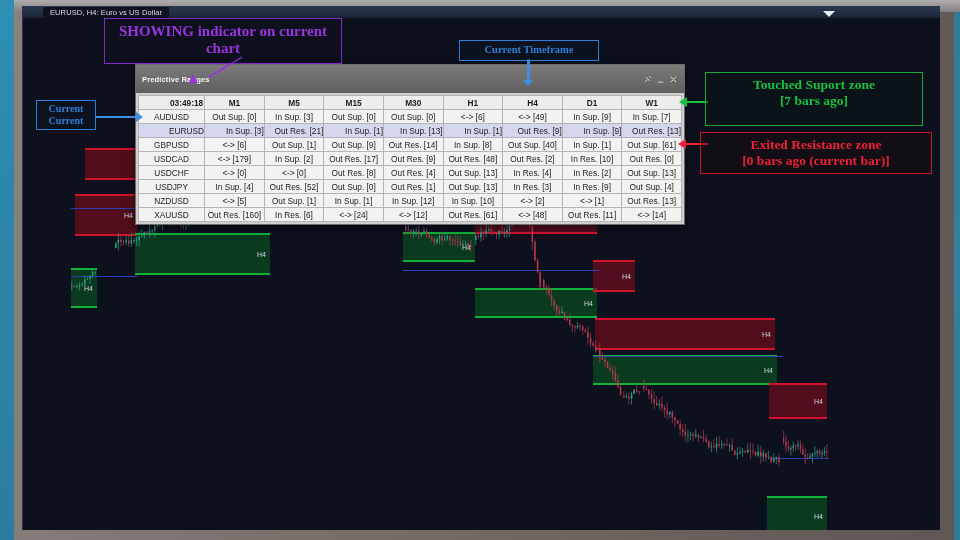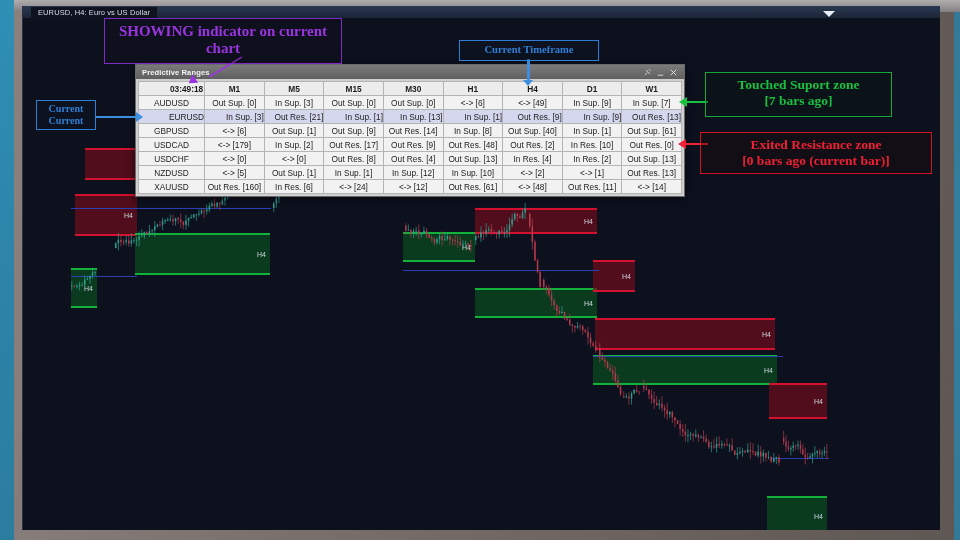--- a/index.html
+++ b/index.html
@@ -35,21 +35,21 @@
     left: 22px; top: 6px; width: 918px; height: 524px;
     background: #0f1320;
     overflow: hidden;
     border-left: 1px solid #2a3345;
   }
   #chart-titlebar {
     position: absolute; left: 0; top: 0; width: 100%; height: 12px;
     background: linear-gradient(180deg,#2a3a52 0%,#1b2436 100%);
   }
   #chart-tab {
-    position: absolute; left: 8px; top: 1px;
+    position: absolute; left: 20px; top: 1px;
     height: 11px; padding: 0 7px;
     background: #0f1320;
     color: #d8dde6;
     font-size: 7.5px; line-height: 11px;
     white-space: nowrap;
     letter-spacing: .1px;
   }
   #top-chevron {
     position: absolute; left: 800px; top: 5px;
     width: 0; height: 0;
@@ -103,21 +103,21 @@
     position: absolute;
     left: 135px; top: 64px;
     width: 550px;
     background: #cfcfcf;
     border: 1px solid #6a6a6a;
     box-shadow: 0 2px 9px rgba(0,0,0,.55);
     font-size: 8.4px;
     z-index: 40;
   }
   #panel-titlebar {
-    height: 14px;
+    height: 28px;
     background: linear-gradient(180deg,#7b7b7b 0%,#6d6d6d 50%,#5f5f5f 100%);
     display: flex; align-items: center;
     padding: 0 4px 0 6px;
     color: #f3f3f3;
   }
   #panel-title { font-size: 7.6px; font-weight: bold; flex: 1; letter-spacing: .1px; }
   .win-btn {
     width: 13px; height: 13px;
     display: flex; align-items: center; justify-content: center;
     color: #d6d6d6; font-size: 9px; line-height: 1;
@@ -172,21 +172,21 @@
     background: rgba(12,20,34,.4);
   }
   #annot-symbol {
     left: 36px; top: 100px; width: 60px; padding: 2px 2px 3px;
     border: 1px solid #2f7fd6;
     color: #2f7fd6;
     font-size: 10px;
     background: rgba(12,20,34,.4);
   }
   #annot-touched {
-    left: 705px; top: 72px; width: 187px; padding: 4px 2px 8px;
+    left: 705px; top: 72px; width: 218px; padding: 4px 2px 17px;
     border: 1px solid #15a83a;
     color: #18c13f;
     font-size: 13.5px;
     background: rgba(10,24,14,.35);
   }
   #annot-exited {
     left: 700px; top: 132px; width: 232px; padding: 4px 2px 5px;
     border: 1px solid #cf1326;
     color: #ef2034;
     font-size: 13.5px;
@@ -890,20 +890,31 @@
               <td class="v-neutral">&lt;-&gt; [0]</td>
               <td class="v-neutral">&lt;-&gt; [0]</td>
               <td class="v-dark">Out Res. [8]</td>
               <td class="v-dark">Out Res. [4]</td>
               <td class="v-dark">Out Sup. [13]</td>
               <td class="v-res">In Res. [4]</td>
               <td class="v-res">In Res. [2]</td>
               <td class="v-dark">Out Sup. [13]</td>
             </tr>
             <tr>
+              <td class="sym">USDJPY</td>
+              <td class="v-sup">In Sup. [4]</td>
+              <td class="v-dark">Out Res. [52]</td>
+              <td class="v-sup">Out Sup. [0]</td>
+              <td class="v-res">Out Res. [1]</td>
+              <td class="v-dark">Out Sup. [13]</td>
+              <td class="v-res">In Res. [3]</td>
+              <td class="v-res">In Res. [9]</td>
+              <td class="v-dark">Out Sup. [4]</td>
+            </tr>
+            <tr>
               <td class="sym">NZDUSD</td>
               <td class="v-neutral">&lt;-&gt; [5]</td>
               <td class="v-sup">Out Sup. [1]</td>
               <td class="v-sup">In Sup. [1]</td>
               <td class="v-sup">In Sup. [12]</td>
               <td class="v-sup">In Sup. [10]</td>
               <td class="v-neutral">&lt;-&gt; [2]</td>
               <td class="v-neutral">&lt;-&gt; [1]</td>
               <td class="v-dark">Out Res. [13]</td>
             </tr>

